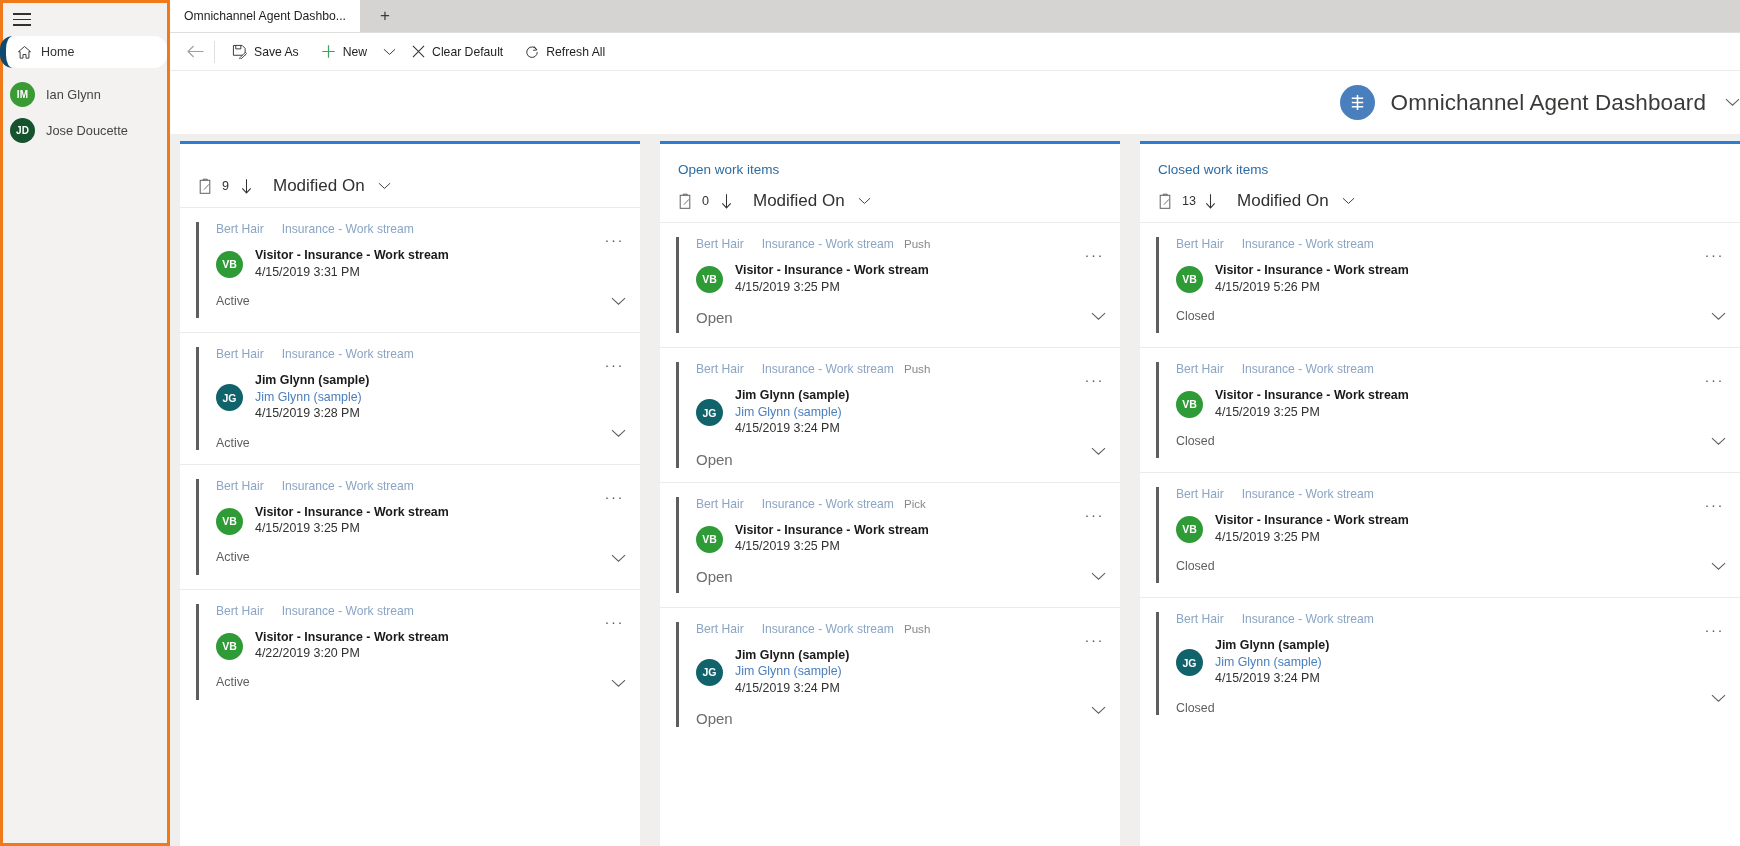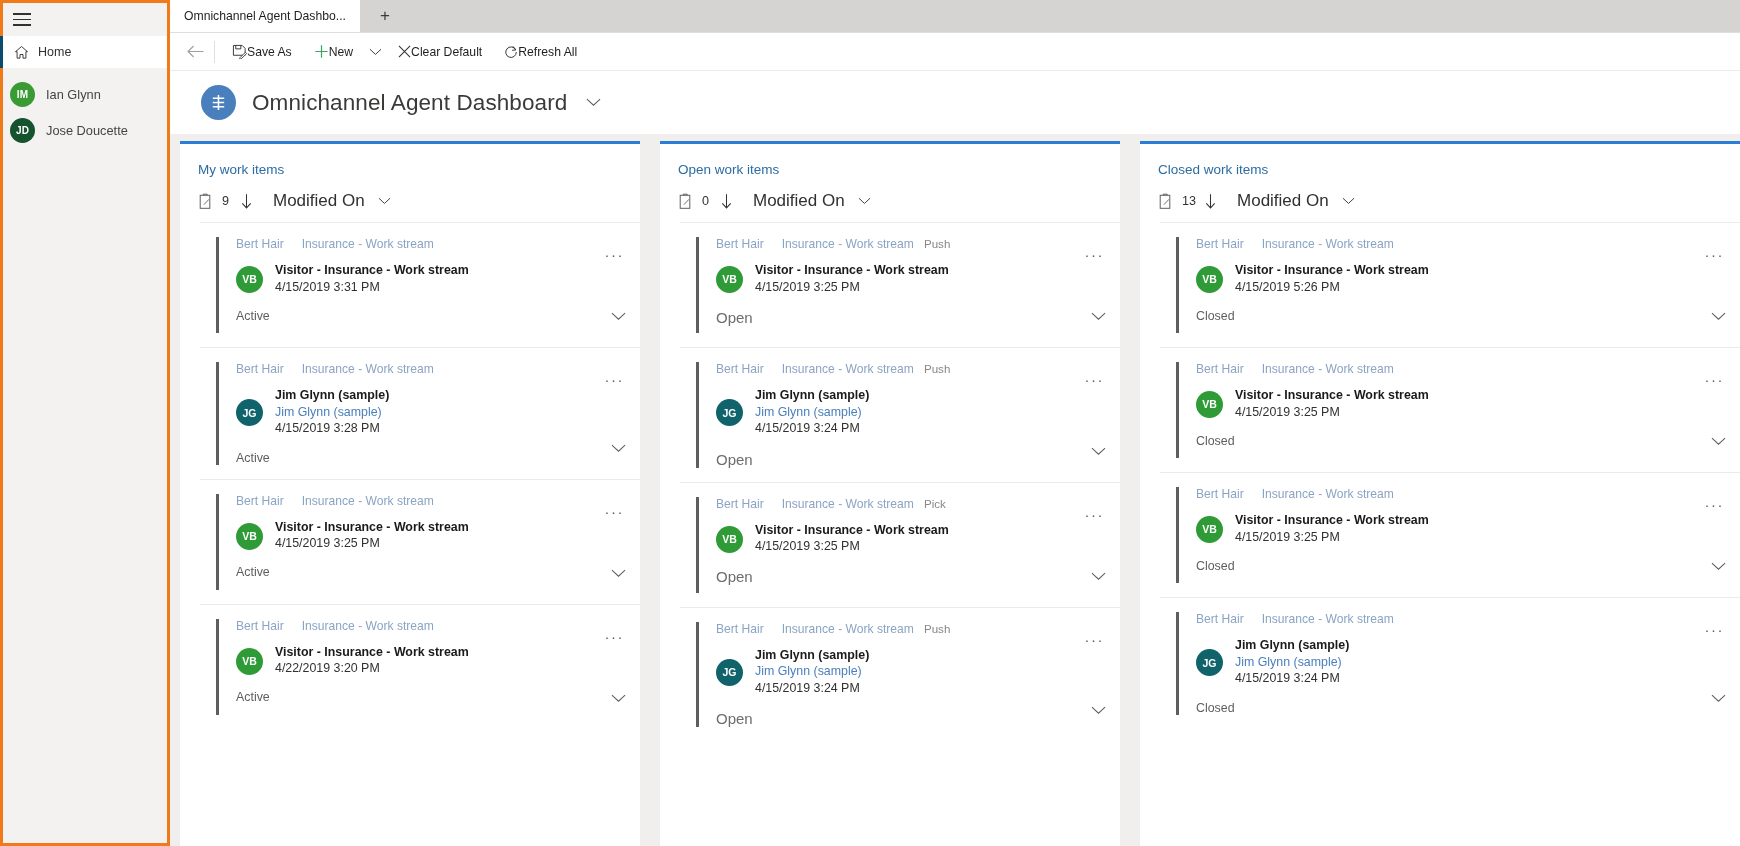--- a/index.html
+++ b/index.html
@@ -31,23 +31,24 @@
     position: absolute; left: 0; width: 18px; height: 1.6px; background: #323130;
   }
   .hamburger span:nth-child(1){ top: 0; }
   .hamburger span:nth-child(2){ top: 5.6px; }
   .hamburger span:nth-child(3){ top: 11.2px; }
 
   .home-row {
     height: 32px; background: #ffffff;
     display: flex; align-items: center; gap: 9px;
     padding-left: 11px;
-    border-left: 3px solid #0c4a6e;
+    border-left: 6px solid #0c4a6e;
     margin-left: -3px;
     position: relative;
+    border-radius: 13px;
   }
   .home-row .label { font-size: 12.5px; color: #323130; }
 
   .sidebar-users { padding-top: 8px; }
   .user-row {
     display: flex; align-items: center; gap: 11px;
     height: 36px; padding-left: 7px; cursor: pointer;
   }
   .avatar {
     width: 25px; height: 25px; border-radius: 50%;
@@ -87,30 +88,30 @@
     display: flex; align-items: center;
     border-bottom: 1px solid #edebe9;
     padding-left: 8px; gap: 0;
   }
   .back-btn {
     width: 34px; height: 30px; display: flex; align-items: center; justify-content: center;
     cursor: pointer;
   }
   .cmd-sep { width: 1px; height: 22px; background: #e1dfdd; margin: 0 6px 0 2px; }
   .cmd-btn {
-    display: flex; align-items: center; gap: 0;
+    display: flex; align-items: center; gap: 7px;
     height: 30px; padding: 0 11px; font-size: 12.2px; color: #201f1e; cursor: pointer;
     white-space: nowrap;
   }
   .cmd-chev { padding: 0 5px; display: flex; align-items: center; height: 30px; cursor: pointer; }
 
   
   .pagehead {
     height: 63px; display: flex; align-items: center; gap: 16px;
-    padding-left: 31px; background: #ffffff;
+    padding-left: 31px; background: #ffffff; justify-content: flex-end;
   }
   .dash-icon {
     width: 35px; height: 35px; border-radius: 50%;
     background: #4a7fbd; display: flex; align-items: center; justify-content: center;
     flex: 0 0 35px;
   }
   .pagetitle { font-size: 22.5px; color: #3b3a39; font-weight: 400; letter-spacing: .1px; }
   .title-chev { margin-left: 3px; display: flex; align-items: center; cursor: pointer; }
 
   
@@ -137,21 +138,21 @@
   .col-meta {
     display: flex; align-items: center; gap: 9px;
     margin-top: 14px; padding-bottom: 11px;
   }
   .clipboard-icon { width: 15px; height: 17px; display: block; }
   .col-count { font-size: 12.6px; color: #323130; min-width: 10px; }
   .sort-arrow { display: flex; align-items: center; }
   .sort-field { font-size: 17px; color: #323130; margin-left: 12px; cursor: pointer; }
   .sort-chev { display: flex; align-items: center; margin-left: 4px; cursor: pointer; }
 
-  .card-list { flex: 1; overflow: hidden; padding-left: 20px; }
+  .card-list { flex: 1; overflow: hidden; }
   .card {
     position: relative;
     border-top: 1px solid #edebe9;
     padding: 14px 0 14px 0;
     display: flex;
     cursor: pointer;
     min-height: 125px;
   }
   .card-bar { width: 3px; background: #605e5c; flex: 0 0 3px; margin-left: 16px; }
   .card-body { flex: 1; padding-left: 17px; min-width: 0; position: relative; }
@@ -299,21 +300,20 @@
         <svg width="15" height="9" viewBox="0 0 16 9">
           <path d="M1 1l7 6.4L15 1" fill="none" stroke="#605e5c" stroke-width="1.1"></path>
         </svg>
       </div>
     </div>
 
     <div class="dashbody">
 
       <section class="column col1">
         <div class="col-head">
-          <div class="col-title">My work items</div>
           <div class="col-meta">
             <span class="clipboard-icon">
               <svg width="15" height="17" viewBox="0 0 15 17">
                 <rect x="2.2" y="2.3" width="9.6" height="13" fill="none" stroke="#605e5c" stroke-width="1"></rect>
                 <path d="M5.2 2.3V1.2h4v1.1" fill="none" stroke="#605e5c" stroke-width="1"></path>
                 <path d="M6 11.6l5-5.3" fill="none" stroke="#605e5c" stroke-width=".9"></path>
               </svg>
             </span>
             <span class="col-count">9</span>
             <span class="sort-arrow">

